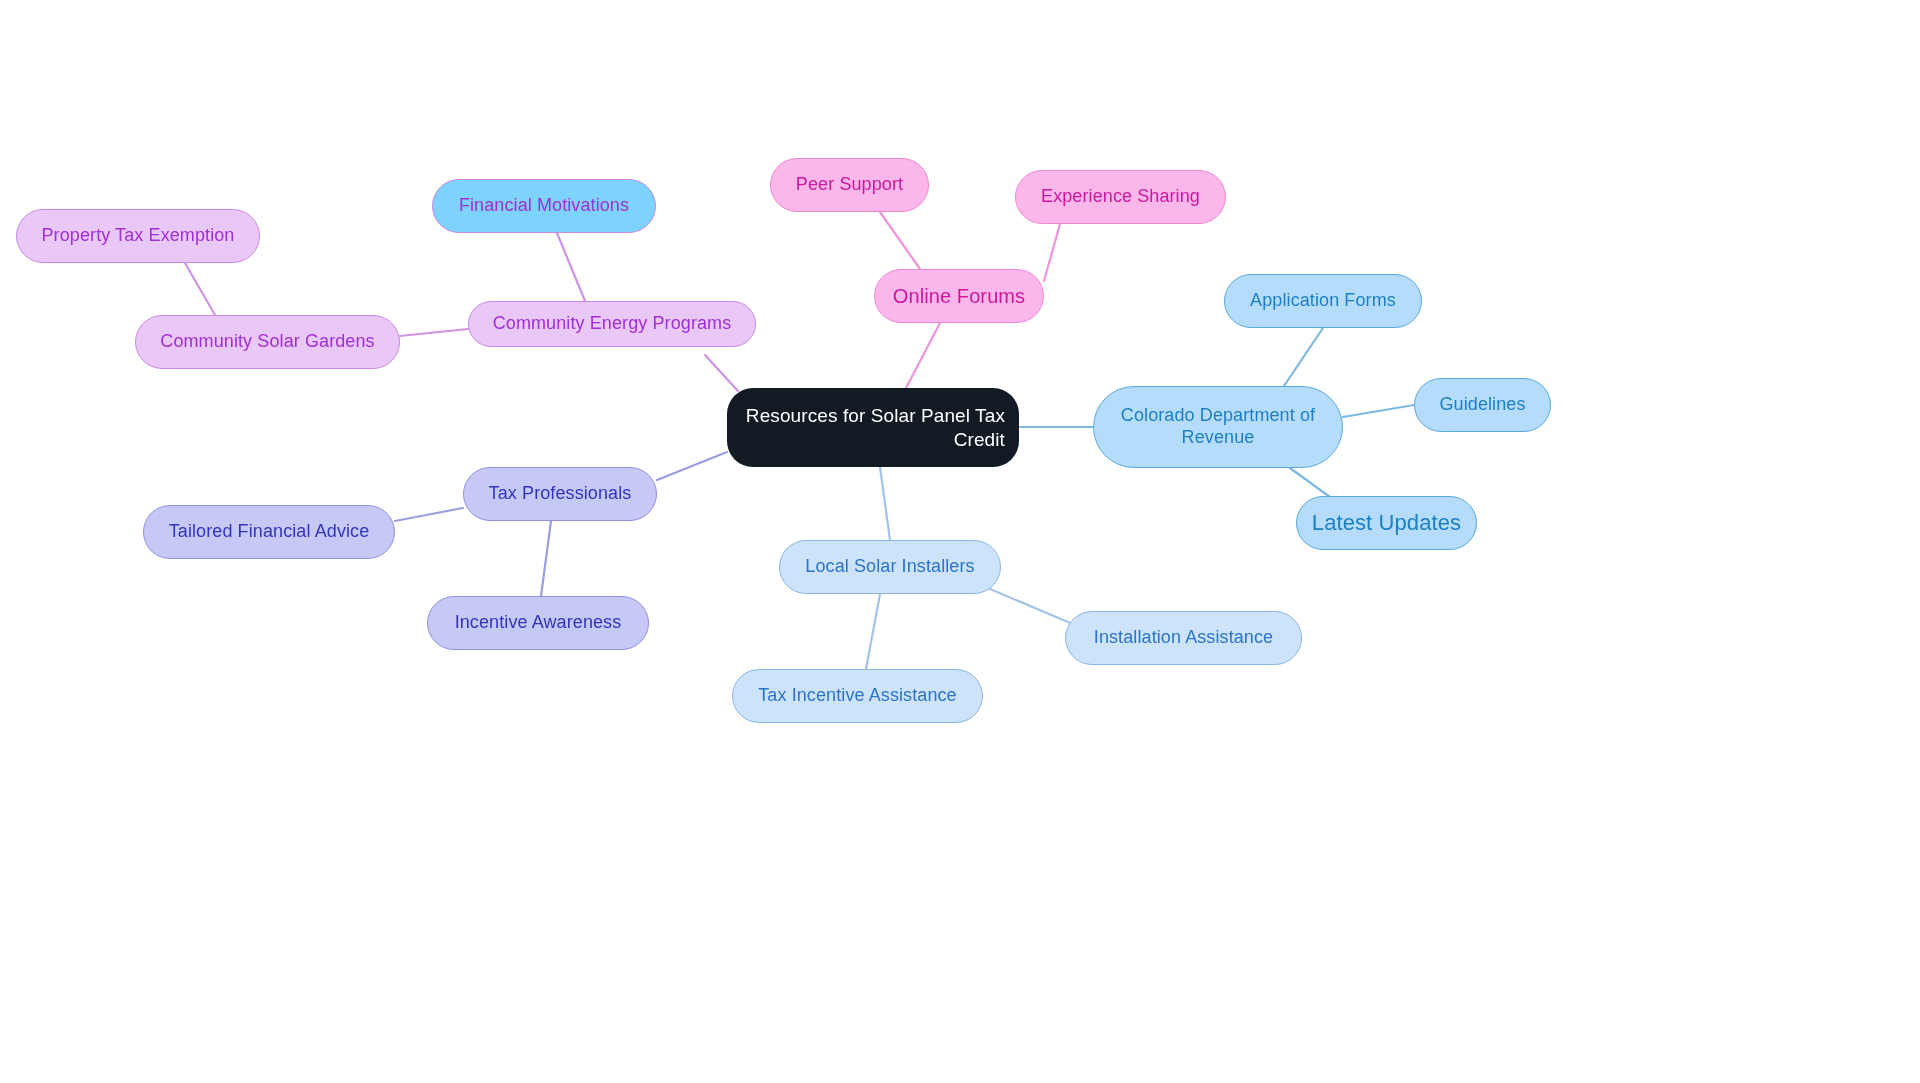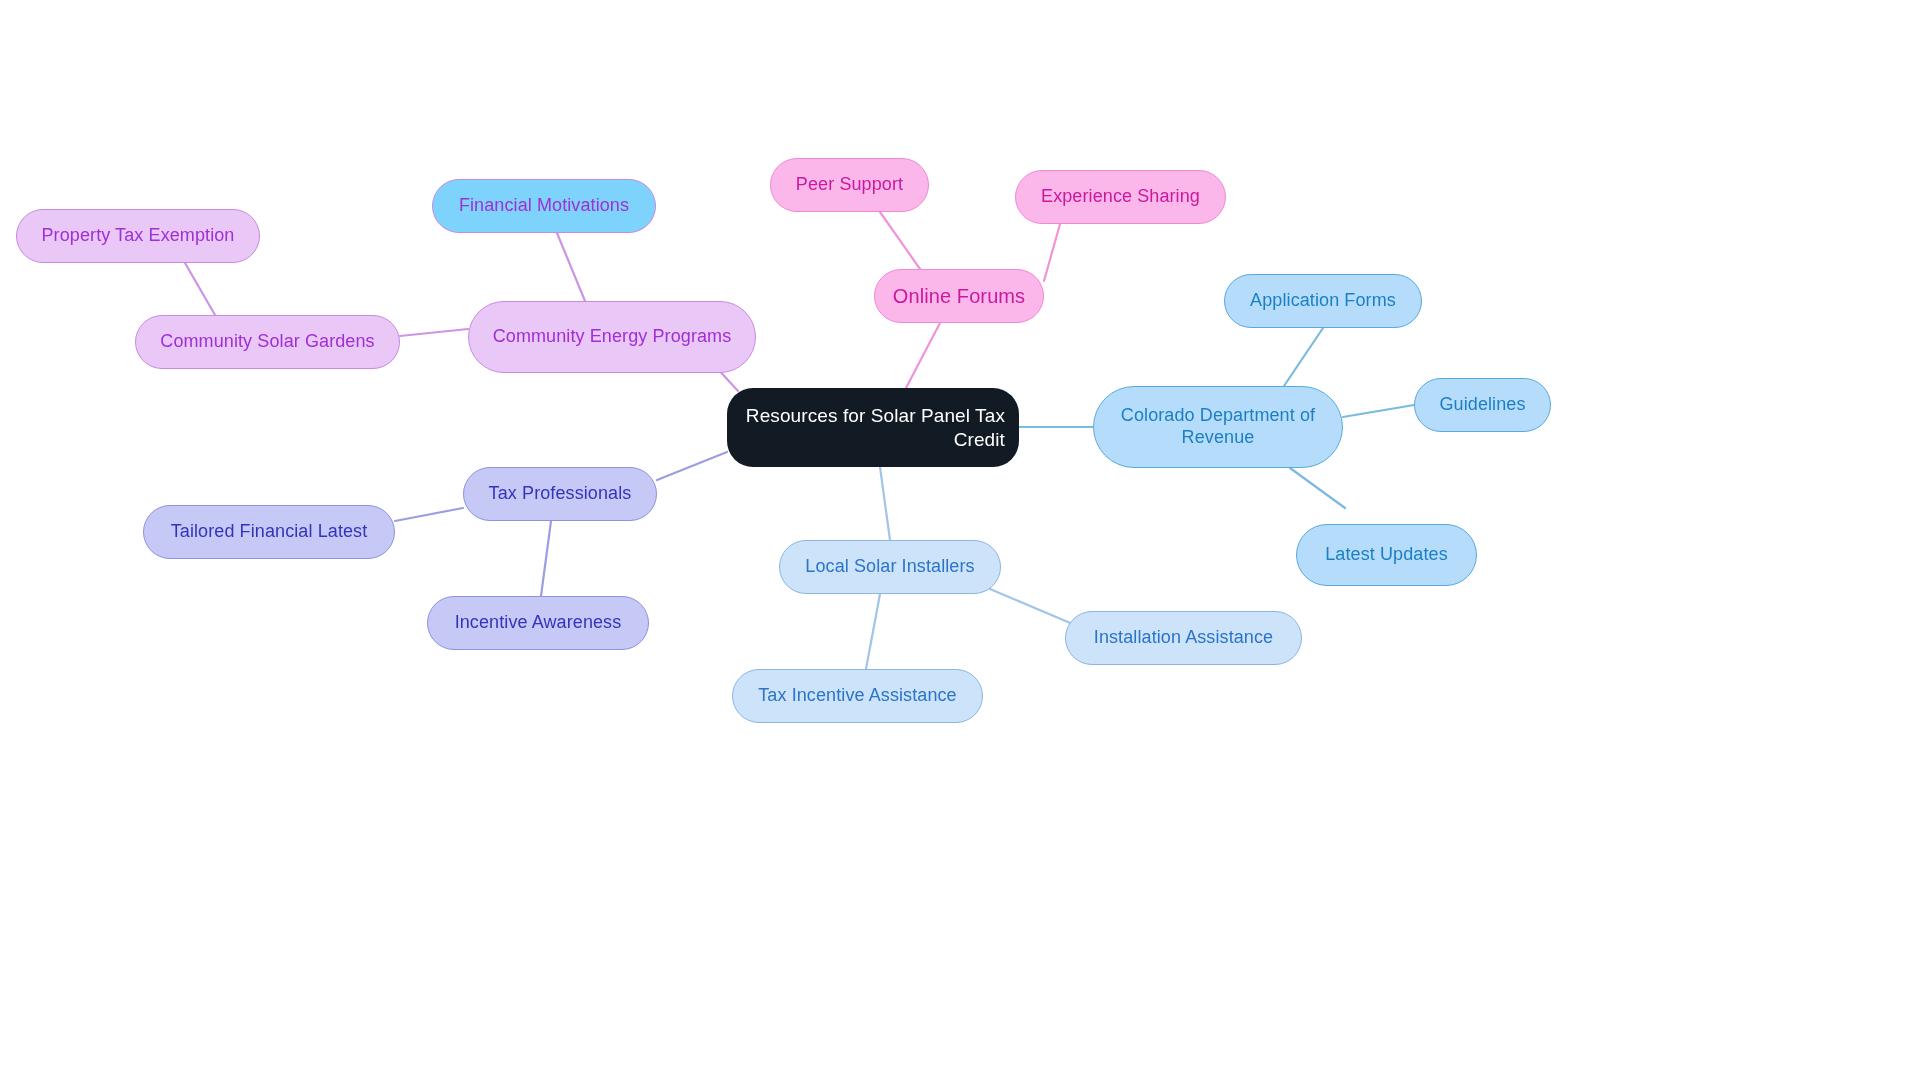--- a/index.html
+++ b/index.html
@@ -70,27 +70,27 @@
       <polyline points="468,329 400,336" fill="none" stroke="#cf93e6" stroke-width="2.2" stroke-linecap="round" stroke-linejoin="round"></polyline>
       <polyline points="215,315 185,263" fill="none" stroke="#cf93e6" stroke-width="2.2" stroke-linecap="round" stroke-linejoin="round"></polyline>
       <polyline points="906,388 940,323" fill="none" stroke="#f193d8" stroke-width="2.2" stroke-linecap="round" stroke-linejoin="round"></polyline>
       <polyline points="920,269 880,212" fill="none" stroke="#f193d8" stroke-width="2.2" stroke-linecap="round" stroke-linejoin="round"></polyline>
       <polyline points="1044,281 1060,224" fill="none" stroke="#f193d8" stroke-width="2.2" stroke-linecap="round" stroke-linejoin="round"></polyline>
     </svg>
 <div class="node root" style="left: 727px; top: 388px; width: 292px; height: 79px; background: rgb(18, 26, 35); color: rgb(255, 255, 255); border-color: rgb(18, 26, 35); font-size: 19px;">Resources for Solar Panel Tax Credit</div>
     <div class="node leaf" style="left: 1224px; top: 274px; width: 198px; height: 54px; background: rgb(181, 221, 251); color: rgb(28, 127, 196); border-color: rgb(90, 169, 221); font-size: 18px;">Application Forms</div>
     <div class="node branch" style="left: 1093px; top: 386px; width: 250px; height: 82px; background: rgb(181, 221, 251); color: rgb(28, 127, 196); border-color: rgb(90, 169, 221); font-size: 18px;">Colorado Department of Revenue</div>
     <div class="node leaf" style="left: 1414px; top: 378px; width: 137px; height: 54px; background: rgb(181, 221, 251); color: rgb(28, 127, 196); border-color: rgb(90, 169, 221); font-size: 18px;">Guidelines</div>
-    <div class="node leaf" style="left: 1296px; top: 524px; width: 181px; height: 62px; background: rgb(181, 221, 251); color: rgb(28, 127, 196); border-color: rgb(90, 169, 221); font-size: 18px;">Latest Updates</div>
+    <div class="node leaf" style="left: 1296px; top: 496px; width: 181px; height: 54px; background: rgb(181, 221, 251); color: rgb(28, 127, 196); border-color: rgb(90, 169, 221); font-size: 22px;">Latest Updates</div>
     <div class="node branch" style="left: 779px; top: 540px; width: 222px; height: 54px; background: rgb(205, 227, 250); color: rgb(43, 116, 201); border-color: rgb(140, 181, 227); font-size: 18px;">Local Solar Installers</div>
     <div class="node leaf" style="left: 1065px; top: 611px; width: 237px; height: 54px; background: rgb(205, 227, 250); color: rgb(43, 116, 201); border-color: rgb(140, 181, 227); font-size: 18px;">Installation Assistance</div>
     <div class="node leaf" style="left: 732px; top: 669px; width: 251px; height: 54px; background: rgb(205, 227, 250); color: rgb(43, 116, 201); border-color: rgb(140, 181, 227); font-size: 18px;">Tax Incentive Assistance</div>
     <div class="node branch" style="left: 463px; top: 467px; width: 194px; height: 54px; background: rgb(198, 201, 246); color: rgb(52, 52, 187); border-color: rgb(143, 146, 222); font-size: 18px;">Tax Professionals</div>
-    <div class="node leaf" style="left: 143px; top: 505px; width: 252px; height: 54px; background: rgb(198, 201, 246); color: rgb(52, 52, 187); border-color: rgb(143, 146, 222); font-size: 18px;">Tailored Financial Latest</div>
+    <div class="node leaf" style="left: 143px; top: 505px; width: 252px; height: 54px; background: rgb(198, 201, 246); color: rgb(52, 52, 187); border-color: rgb(143, 146, 222); font-size: 18px;">Tailored Financial Advice</div>
     <div class="node leaf" style="left: 427px; top: 596px; width: 222px; height: 54px; background: rgb(198, 201, 246); color: rgb(52, 52, 187); border-color: rgb(143, 146, 222); font-size: 18px;">Incentive Awareness</div>
-    <div class="node branch" style="left: 468px; top: 301px; width: 288px; height: 72px; background: rgb(233, 199, 247); color: rgb(160, 47, 214); border-color: rgb(201, 138, 227); font-size: 18px;">Community Energy Programs</div>
+    <div class="node branch" style="left: 468px; top: 301px; width: 288px; height: 46px; background: rgb(233, 199, 247); color: rgb(160, 47, 214); border-color: rgb(201, 138, 227); font-size: 18px;">Community Energy Programs</div>
     <div class="node leaf" style="left: 432px; top: 179px; width: 224px; height: 54px; background: #7dd3fc; color: rgb(160, 47, 214); border-color: rgb(201, 138, 227); font-size: 18px;">Financial Motivations</div>
     <div class="node leaf" style="left: 135px; top: 315px; width: 265px; height: 54px; background: rgb(233, 199, 247); color: rgb(160, 47, 214); border-color: rgb(201, 138, 227); font-size: 18px;">Community Solar Gardens</div>
     <div class="node leaf" style="left: 16px; top: 209px; width: 244px; height: 54px; background: rgb(233, 199, 247); color: rgb(160, 47, 214); border-color: rgb(201, 138, 227); font-size: 18px;">Property Tax Exemption</div>
     <div class="node branch" style="left: 874px; top: 269px; width: 170px; height: 54px; background: rgb(251, 183, 233); color: rgb(203, 25, 159); border-color: rgb(238, 138, 212); font-size: 20px;">Online Forums</div>
     <div class="node leaf" style="left: 770px; top: 158px; width: 159px; height: 54px; background: rgb(251, 183, 233); color: rgb(203, 25, 159); border-color: rgb(238, 138, 212); font-size: 18px;">Peer Support</div>
     <div class="node leaf" style="left: 1015px; top: 170px; width: 211px; height: 54px; background: rgb(251, 183, 233); color: rgb(203, 25, 159); border-color: rgb(238, 138, 212); font-size: 18px;">Experience Sharing</div>
   </div>
 
 </body></html>

